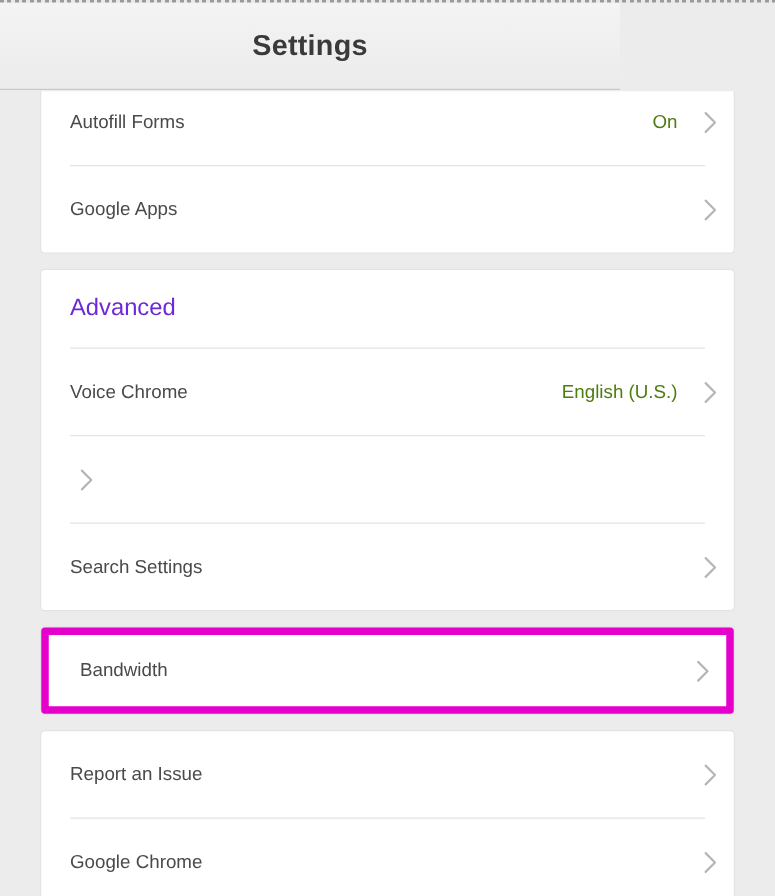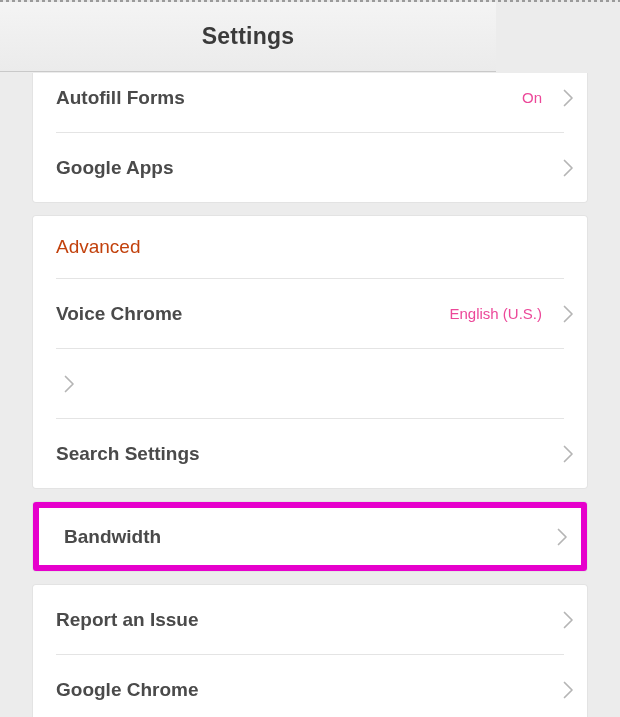--- a/index.html
+++ b/index.html
@@ -86,28 +86,27 @@
   .row {
     position: relative;
     height: 69px;
     display: flex;
     align-items: center;
     padding: 0 0 0 23px;
     box-sizing: border-box;
     cursor: pointer;
   }
   .row-label {
-    font-size: 19px;
+    font-size: 15px;
     color: #4a4a4a;
     flex: 1;
-    font-weight: bold;
   }
   .row-value {
     font-size: 15px;
-    color: #ec4899;
+    color: #4d7c0f;
     margin-right: 13px;
     white-space: nowrap;
   }
   .chevron {
     width: 26px;
     margin-right: 6px;
     display: flex;
     align-items: center;
     justify-content: center;
     color: #b5b5b5;
@@ -116,21 +115,21 @@
 
   .section-header {
     height: 62px;
     display: flex;
     align-items: center;
     padding-left: 23px;
     box-sizing: border-box;
   }
   .section-header-label {
     font-size: 19px;
-    color: #c2410c;
+    color: #6d28d9;
   }
 
   .divider {
     height: 1px;
     background: #e4e4e4;
     margin-left: 23px;
     margin-right: 23px;
   }
 
   

